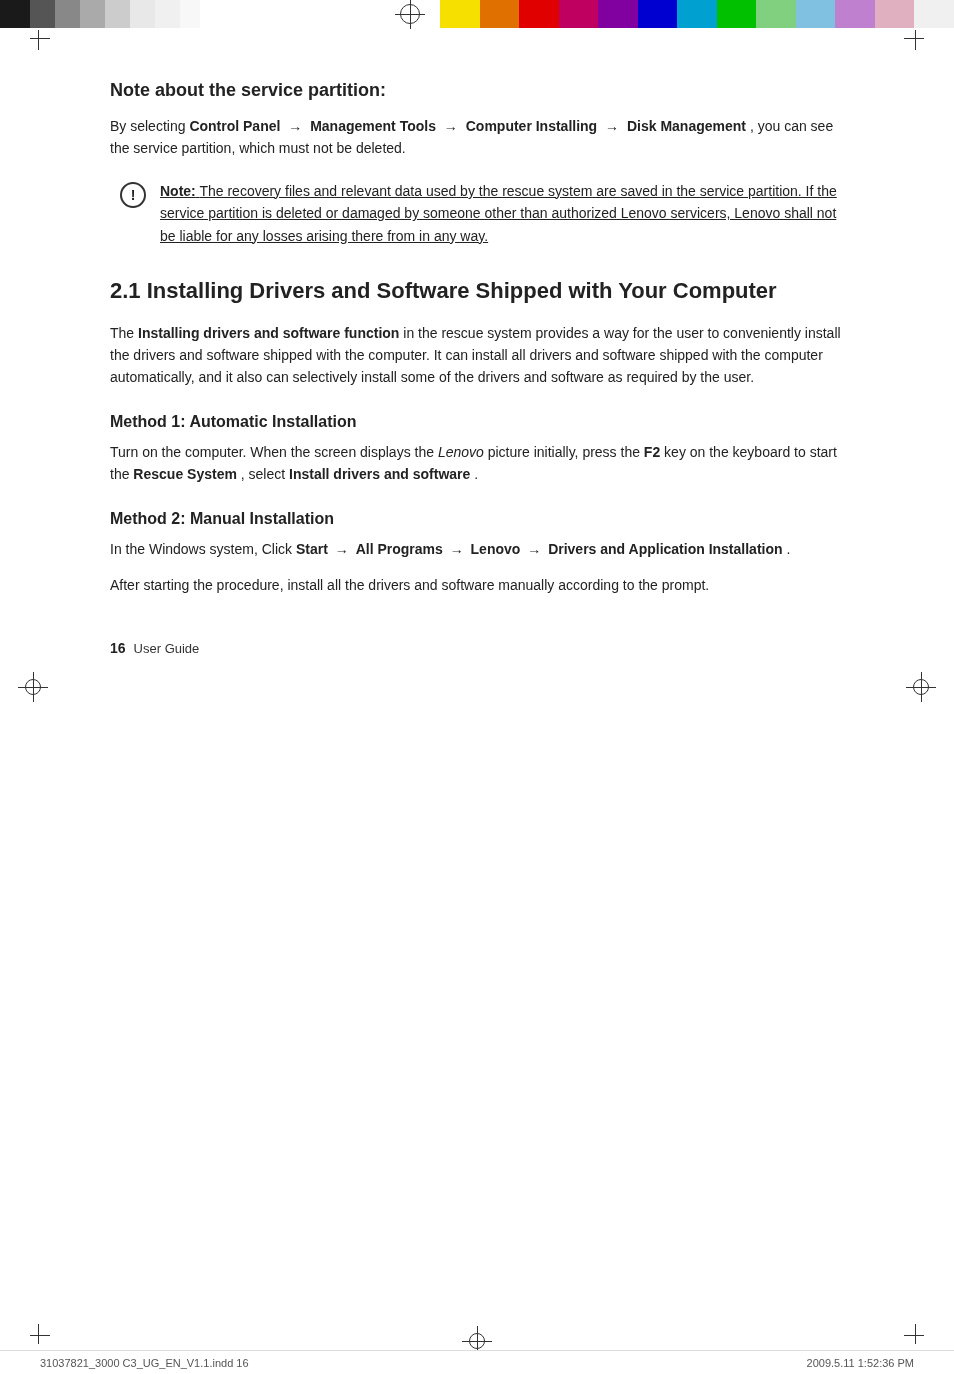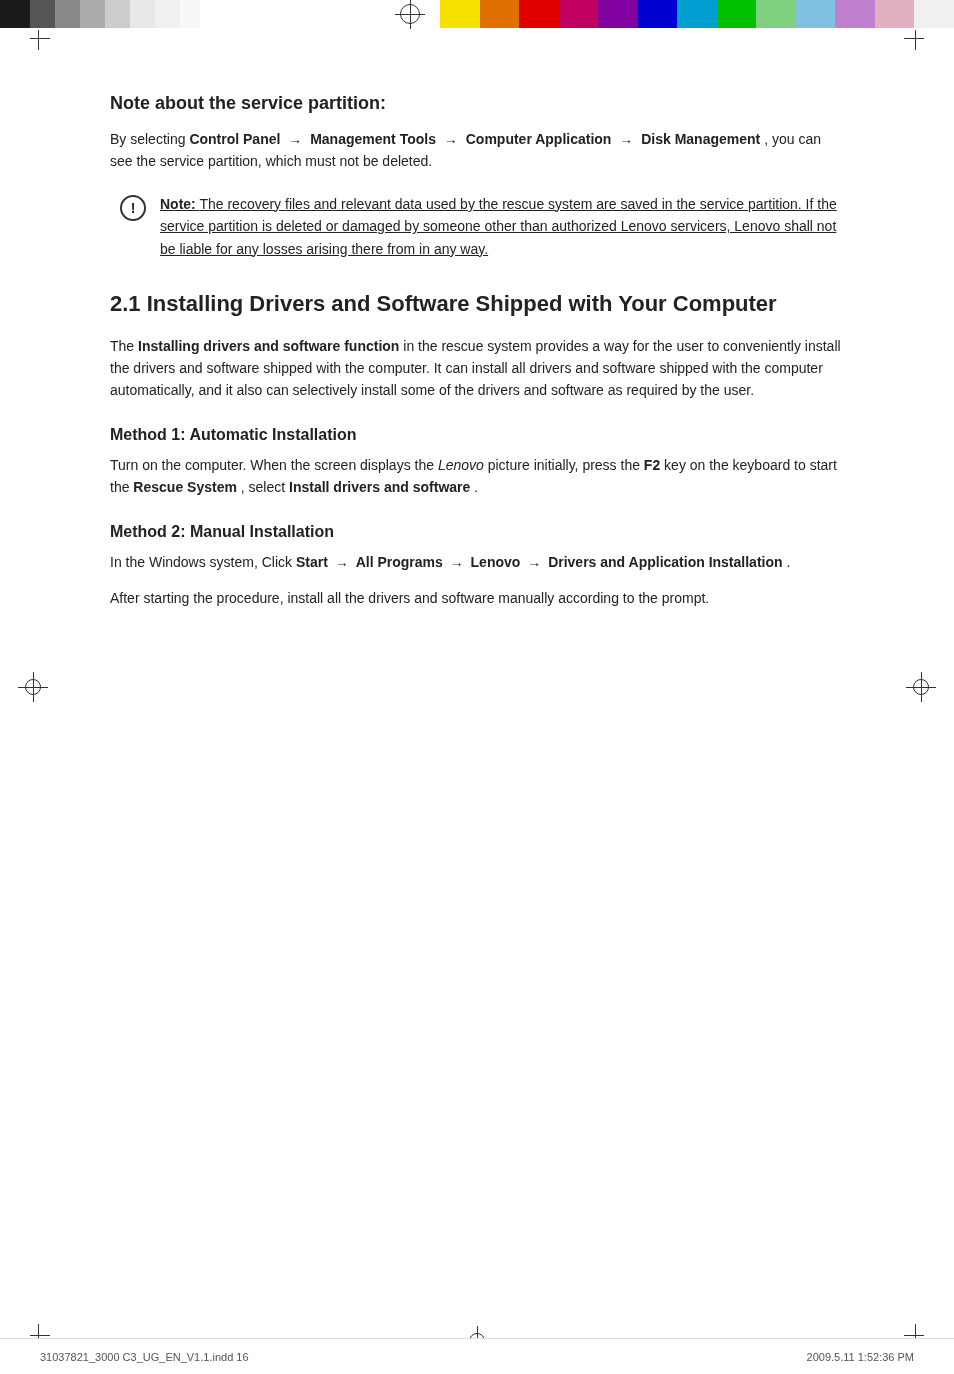--- a/index.html
+++ b/index.html
@@ -143,21 +143,20 @@
       left: 50%;
       transform: translate(-50%, -50%);
     }
     .crosshair-left { left: 18px; top: 50%; transform: translateY(-50%); }
     .crosshair-right { right: 18px; top: 50%; transform: translateY(-50%); }
     .crosshair-bottom { bottom: 18px; left: 50%; transform: translateX(-50%); }
 
     
     .content {
       padding: 80px 110px 60px 110px;
-      margin-top: 13px;
     }
 
     h2.section-title {
       font-size: 18px;
       font-weight: bold;
       margin-bottom: 14px;
     }
 
     h2.main-section {
       font-size: 22px;
@@ -207,21 +206,21 @@
       font-size: 14px;
       text-decoration: underline;
     }
 
     
     .bottom-bar {
       position: absolute;
       bottom: 0;
       left: 0;
       right: 0;
-      height: 36px;
+      height: 24px;
       background: #fff;
       display: flex;
       align-items: center;
       justify-content: space-between;
       padding: 0 40px;
       font-size: 11px;
       color: #555;
       border-top: 1px solid #ddd;
     }
 
@@ -299,21 +298,21 @@
 
   <h2 class="section-title">Note about the service partition:</h2>
 
 
   <p>
     <span>By selecting</span>
     <strong>Control Panel</strong>
     <span style="margin: 0 4px;">→</span>
     <strong>Management Tools</strong>
     <span style="margin: 0 4px;">→</span>
-    <strong>Computer Application</strong>
+    <strong>Computer Installing</strong>
     <span style="margin: 0 4px;">→</span>
     <strong>Disk Management</strong>
     <span>, you can see the service partition,</span>
     <span style="">which must not be deleted.</span>
   </p>
 
   <div class="note-box">
     <div class="note-icon">
       <span>!</span>
     </div>
@@ -355,19 +354,23 @@
     <strong>All Programs</strong>
     <span style="margin: 0 3px;">→</span>
     <strong>Lenovo</strong>
     <span style="margin: 0 3px;">→</span>
     <strong>Drivers and Application Installation</strong>
     <span>.</span>
   </p>
 
   <p>After starting the procedure, install all the drivers and software manually according to the prompt.</p>
 
+  <div class="page-footer" style="padding: 30px 0 0 0;">
+    <span class="page-num">16</span>
+    <span class="page-label">User Guide</span>
+  </div>
 
 </div>
 
 <div class="bottom-bar">
   <span>31037821_3000 C3_UG_EN_V1.1.indd  16</span>
   <span>2009.5.11   1:52:36 PM</span>
 </div>
 
 </body></html>

